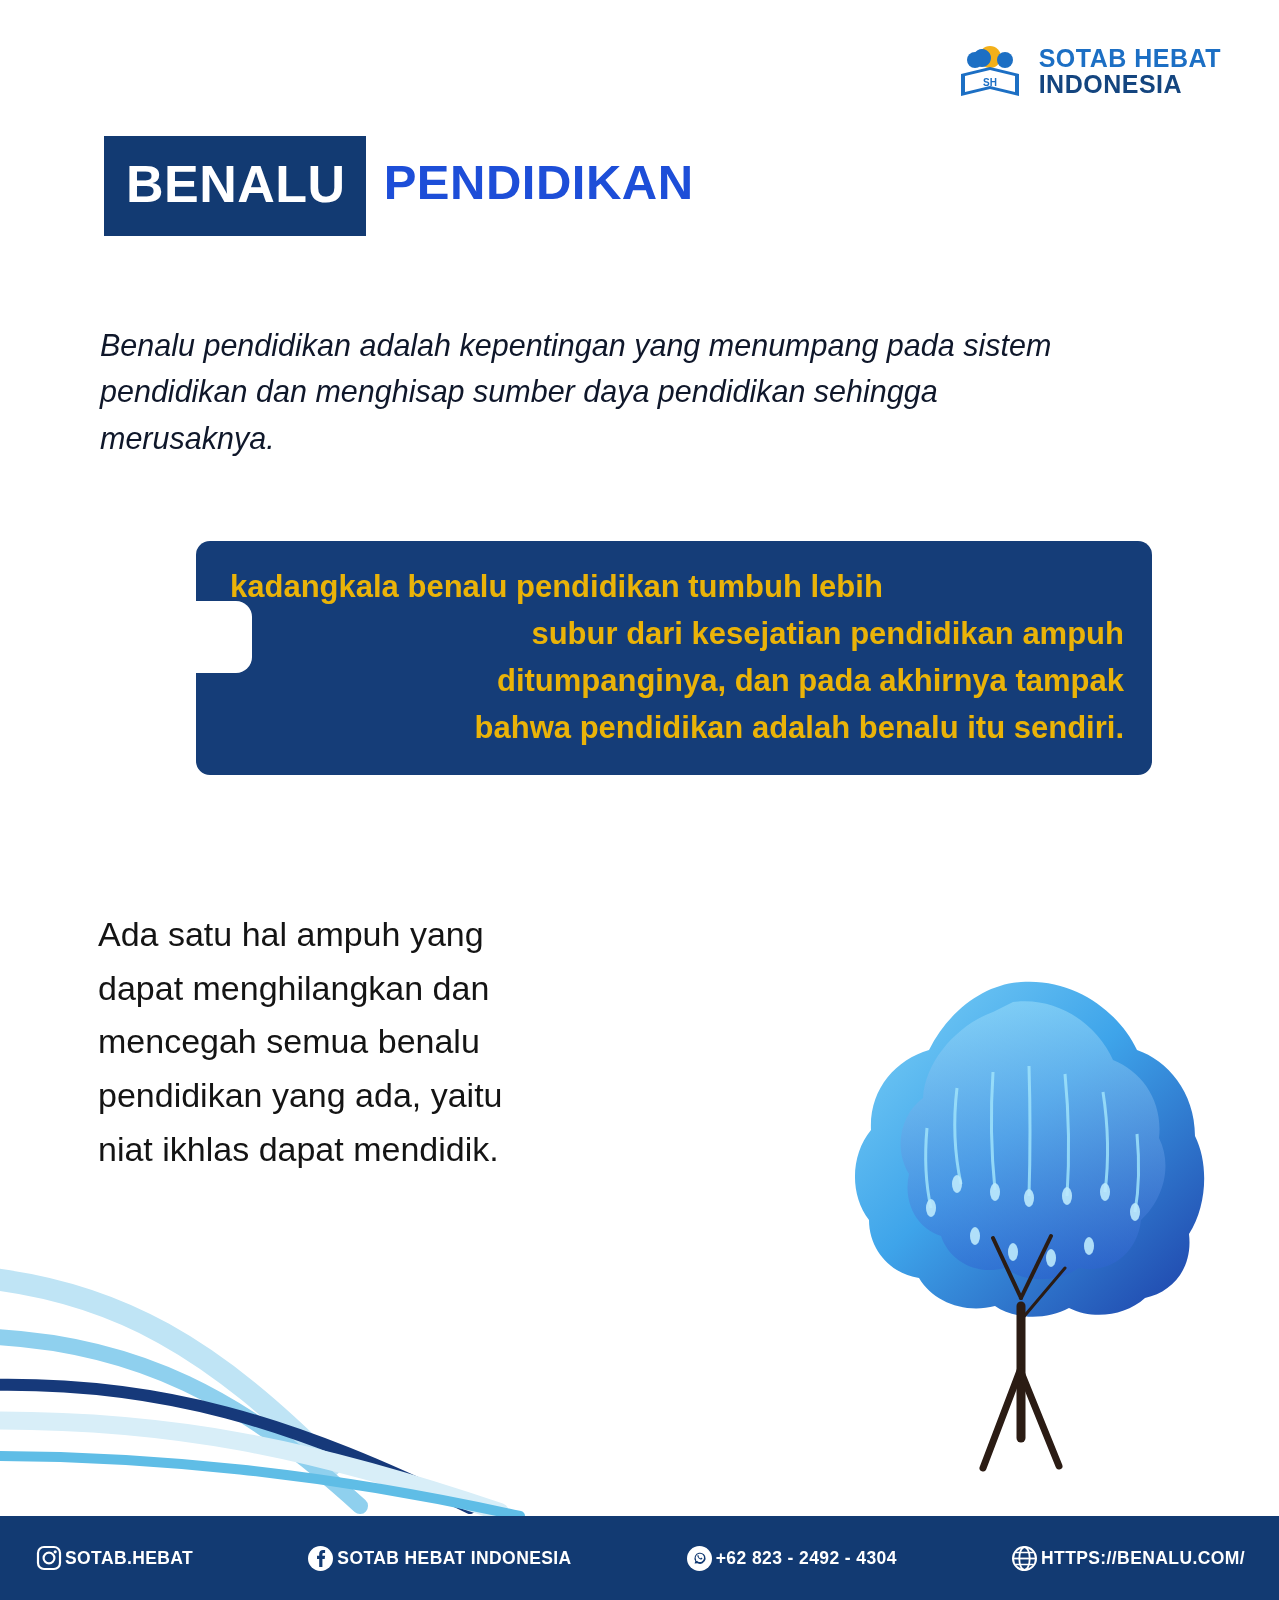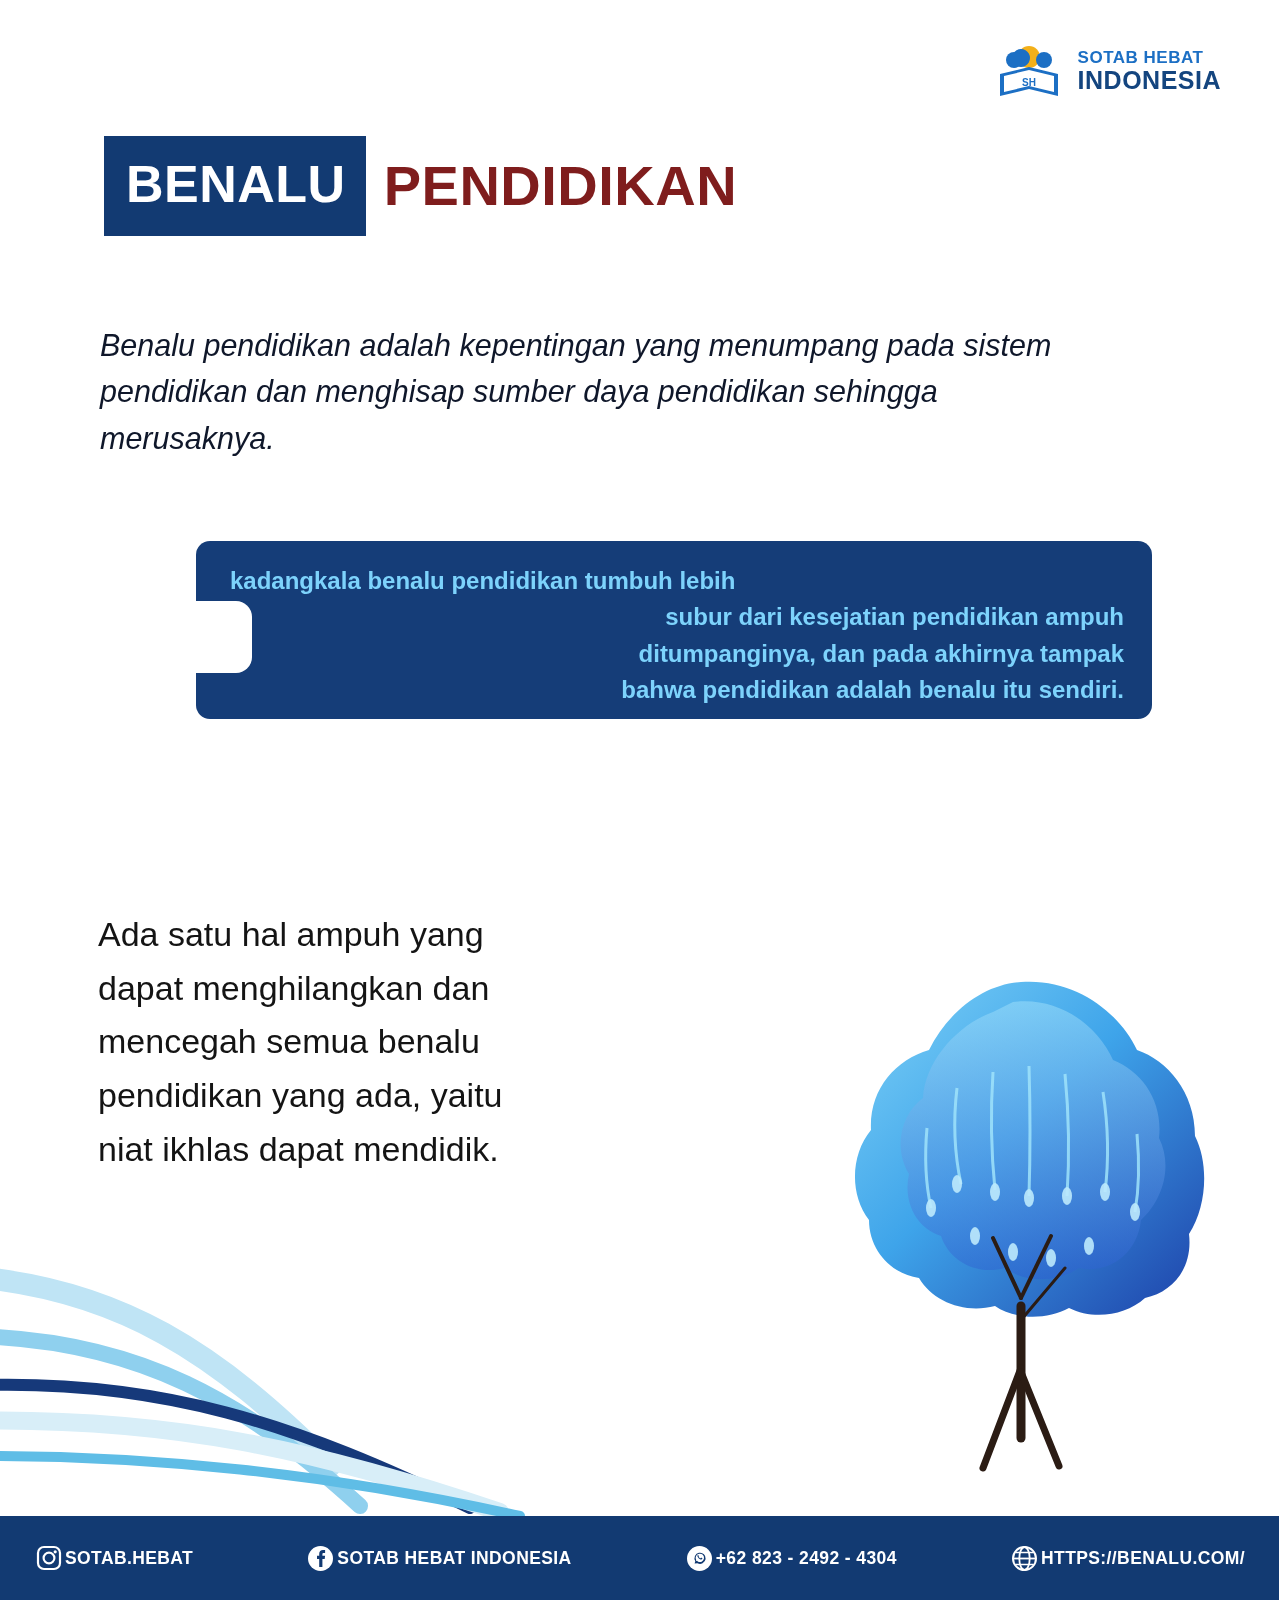--- a/index.html
+++ b/index.html
@@ -31,21 +31,21 @@
     width: 74px;
     height: 74px;
     position: relative;
   }
   .brand-text {
     display: flex;
     flex-direction: column;
     line-height: 1.05;
   }
   .brand-line1 {
-    font-size: 17px;
+    font-size: 25px;
     font-weight: bold;
     color: #1c6fc4;
     letter-spacing: 0.5px;
   }
   .brand-line2 {
     font-size: 25px;
     font-weight: bold;
     color: #14457f;
     letter-spacing: 0.5px;
   }
@@ -61,22 +61,22 @@
   .title-badge {
     background: #123a72;
     color: #ffffff;
     font-size: 52px;
     font-weight: bold;
     letter-spacing: 0.5px;
     padding: 22px 20px 26px 22px;
     line-height: 1;
   }
   .title-rest {
-    color: #7f1d1d;
-    font-size: 56px;
+    color: #1d4ed8;
+    font-size: 49px;
     font-weight: bold;
     letter-spacing: 0.5px;
     line-height: 1;
     padding: 22px 0 0 18px;
   }
 
   
   .intro {
     position: absolute;
     top: 322px;
@@ -88,24 +88,24 @@
     line-height: 1.52;
   }
 
   
   .quote {
     position: absolute;
     top: 541px;
     left: 196px;
     width: 956px;
     background: #153d78;
-    color: #7dd3fc;
+    color: #eab308;
     border-radius: 14px;
-    padding: 22px 28px 10px 34px;
-    font-size: 24px;
+    padding: 22px 28px 24px 34px;
+    font-size: 31px;
     font-weight: bold;
     line-height: 1.52;
     text-align: right;
   }
   .quote-line { display: block; white-space: nowrap; }
   .quote-line.l1 { text-align: left; }
   
   .quote-notch {
     position: absolute;
     left: 196px;

